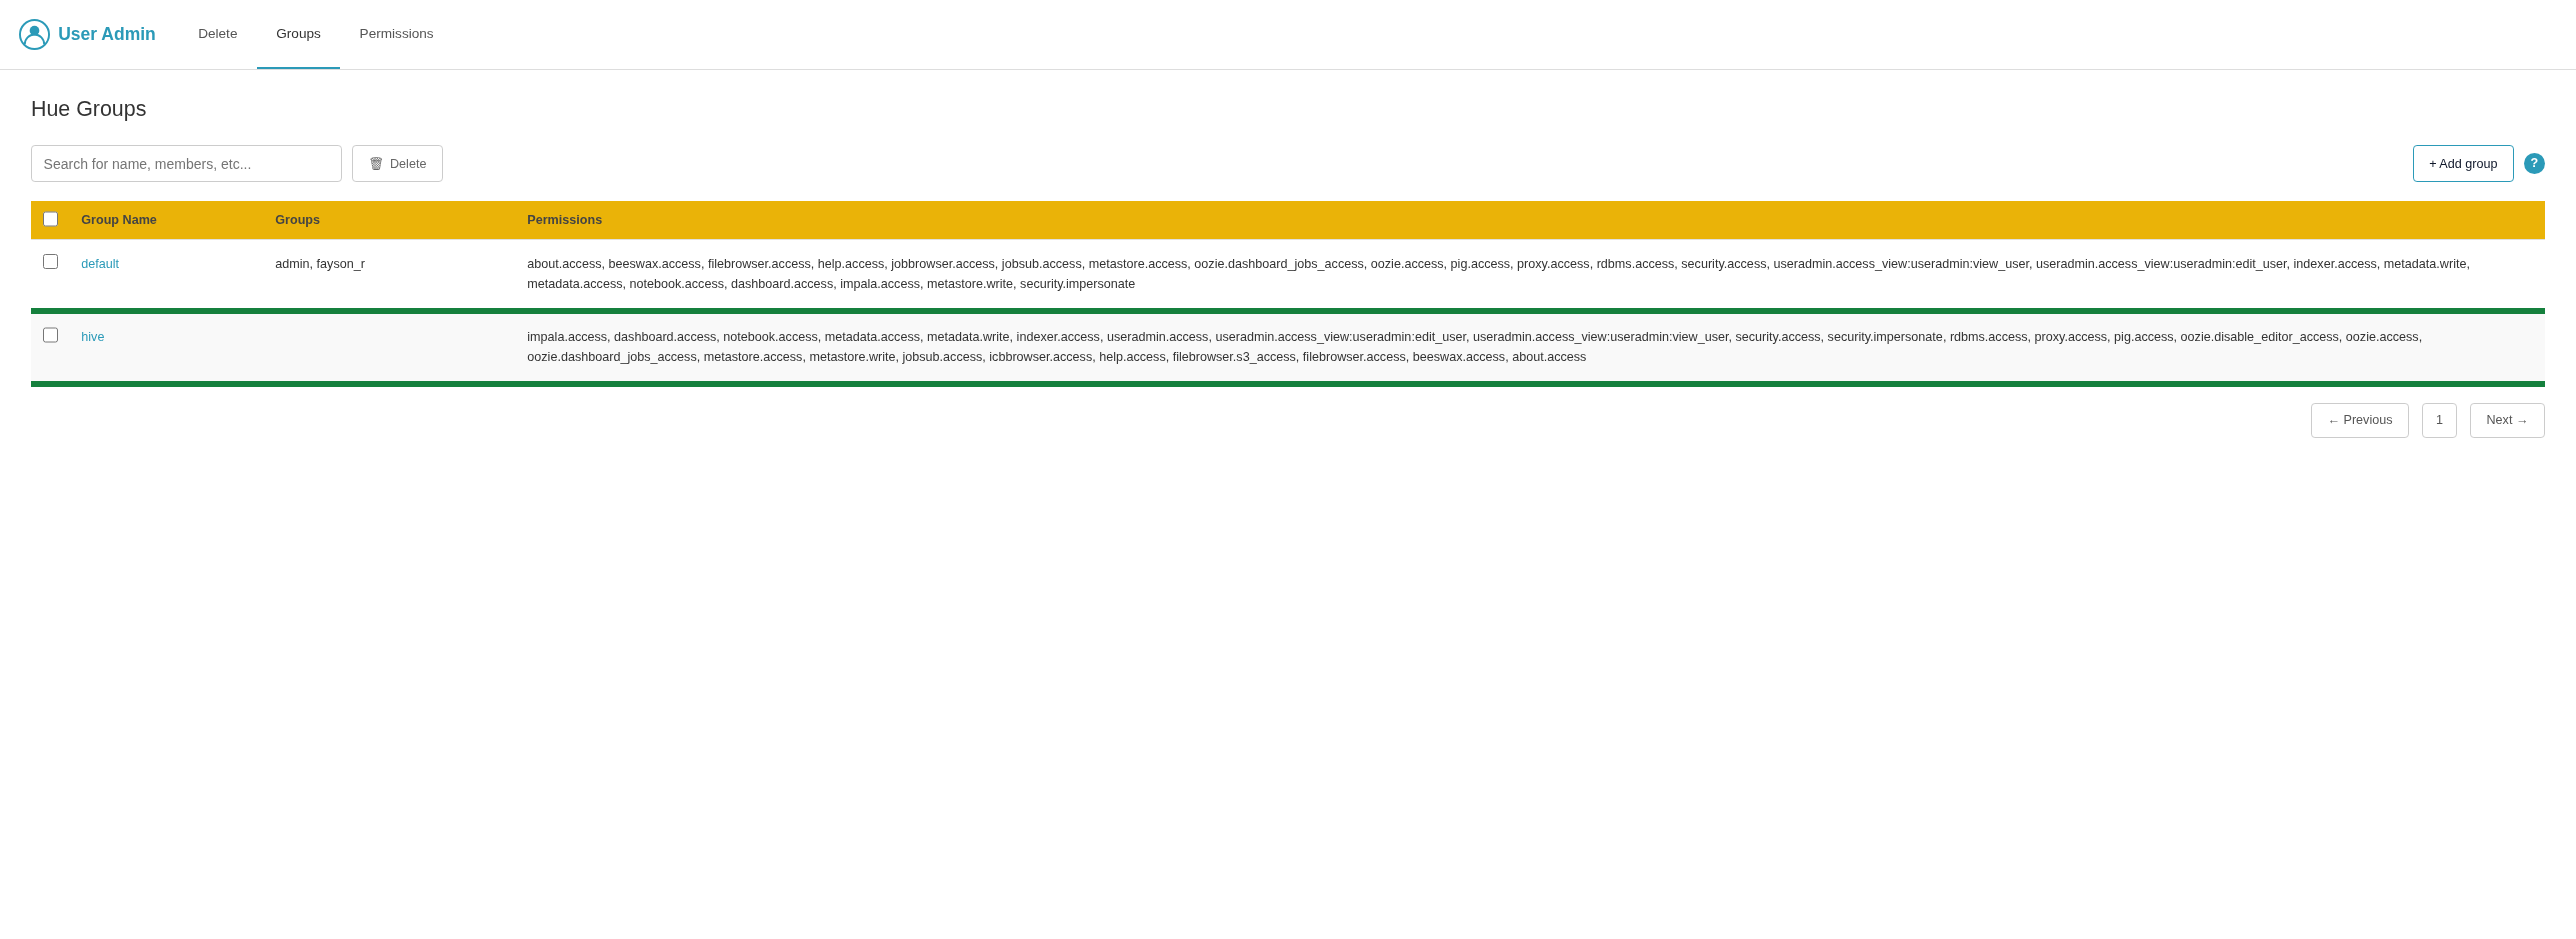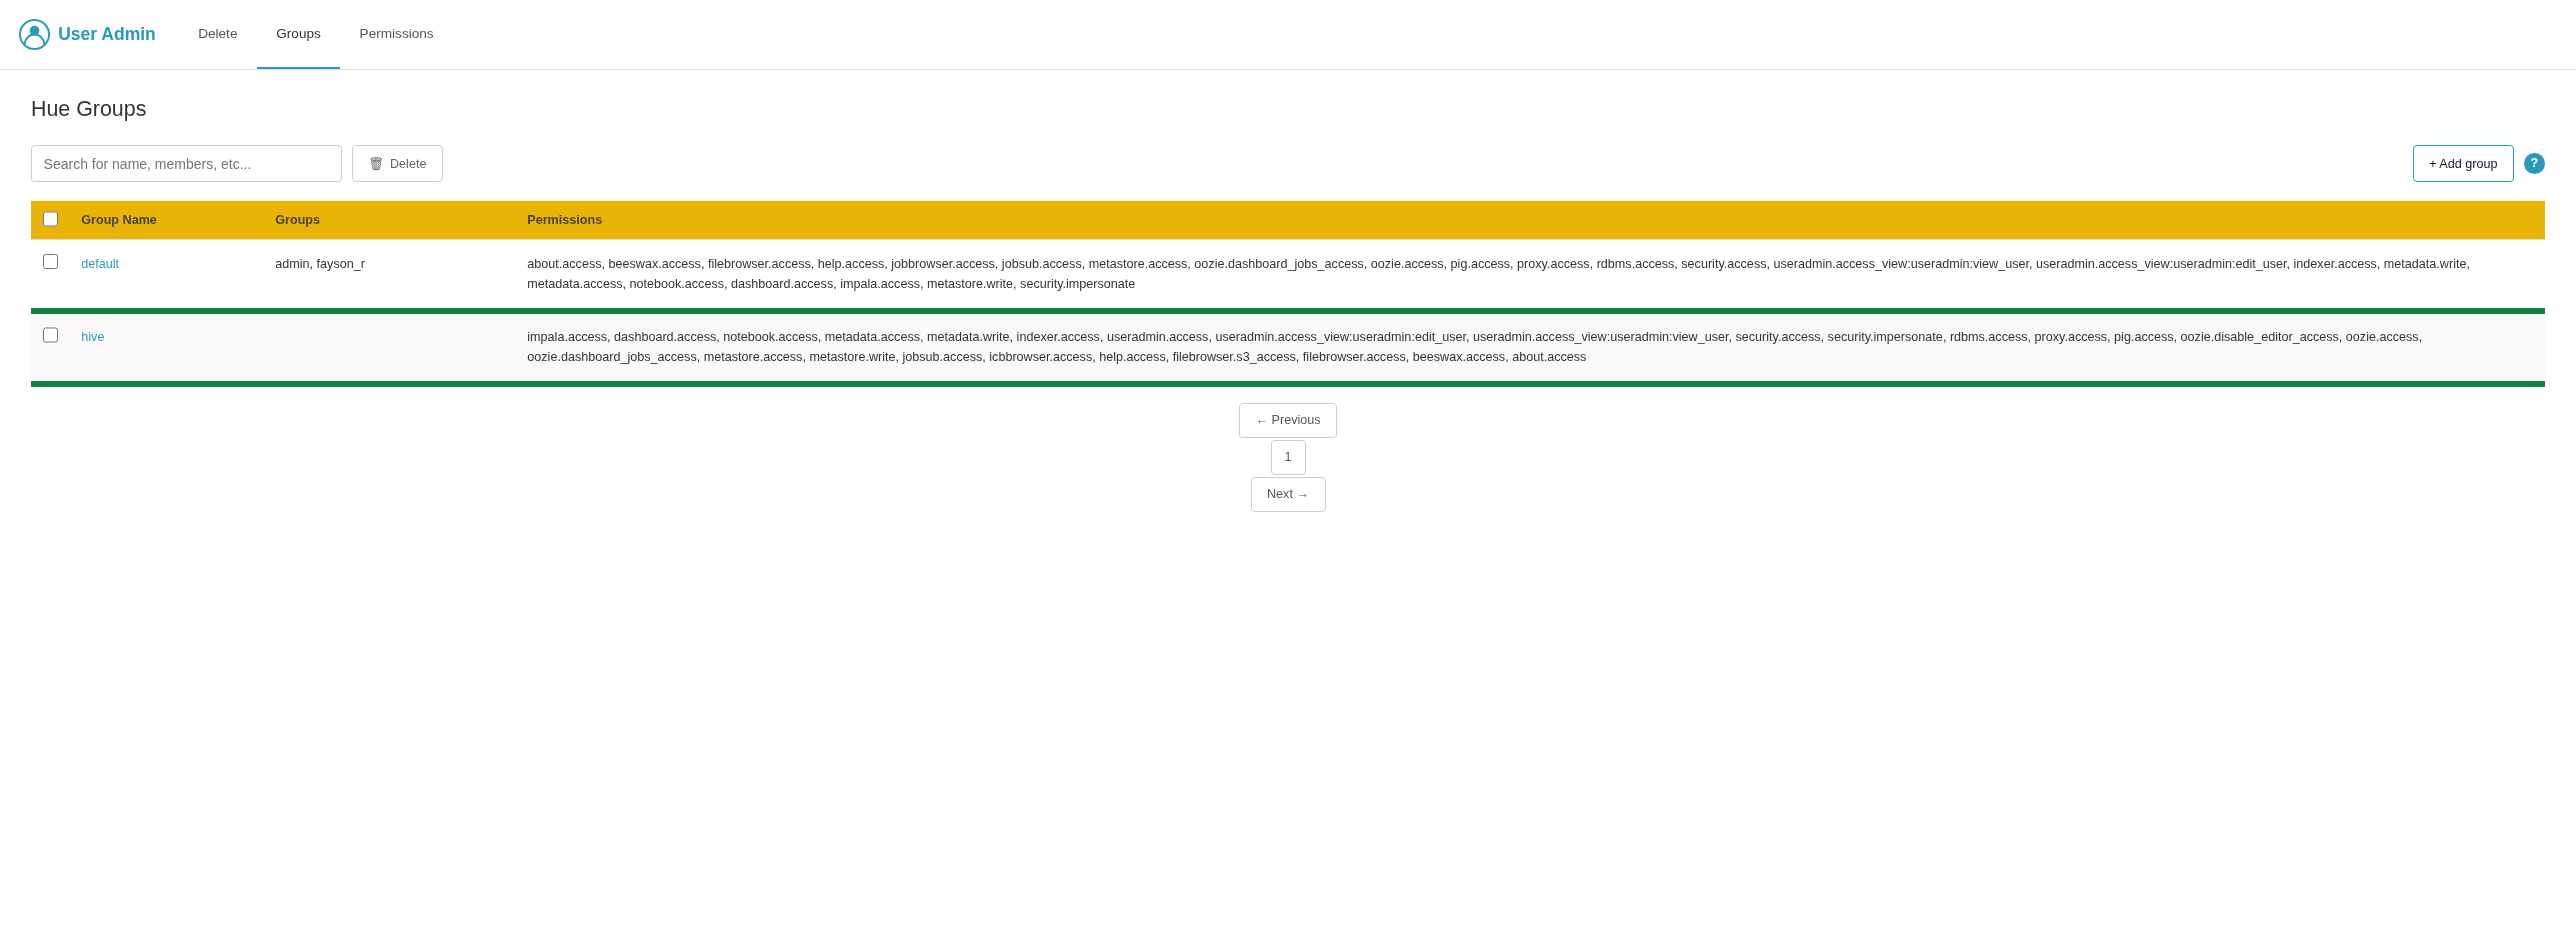--- a/index.html
+++ b/index.html
@@ -176,23 +176,22 @@
       width: 15.5px;
       height: 15.5px;
       cursor: pointer;
     }
 
     
     .pagination {
       display: flex;
       justify-content: flex-end;
       align-items: center;
-      gap: 2px;
+      gap: 13px;
       padding: 15.5px 0 3.9px 0;
-      flex-direction: column;
     }
     .page-btn {
       display: flex;
       align-items: center;
       gap: 3.9px;
       height: 35px;
       padding: 0 15.5px;
       border: 1px solid #ccc;
       border-radius: 3.9px;
       background: #fff;

